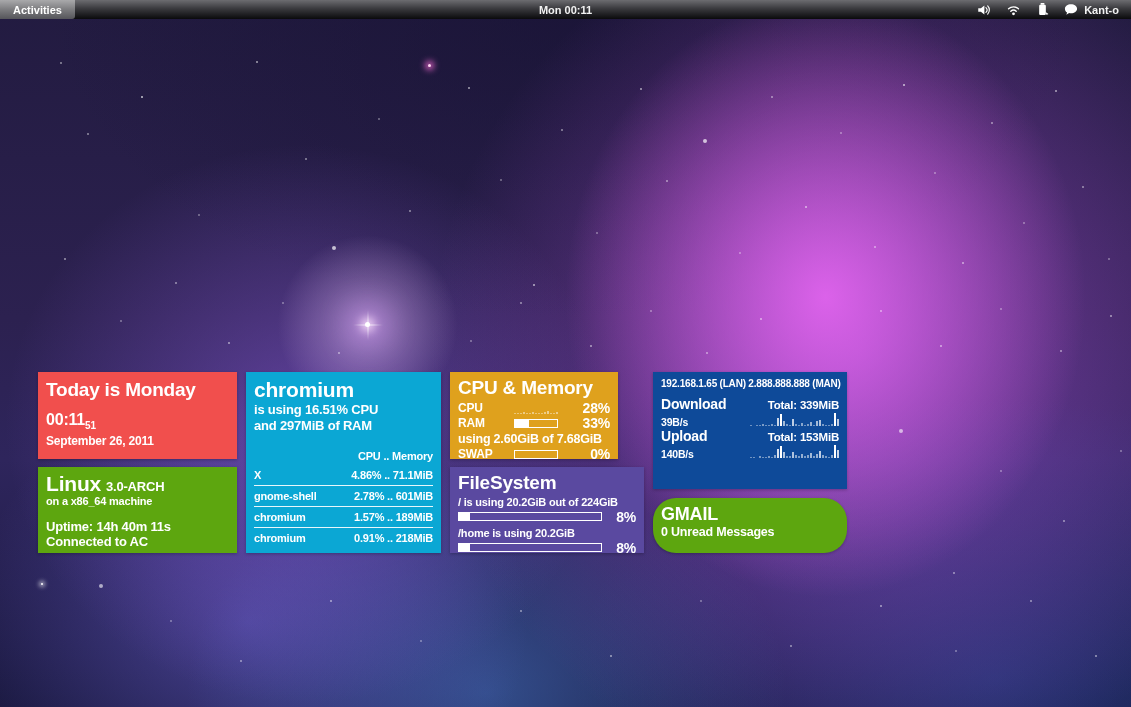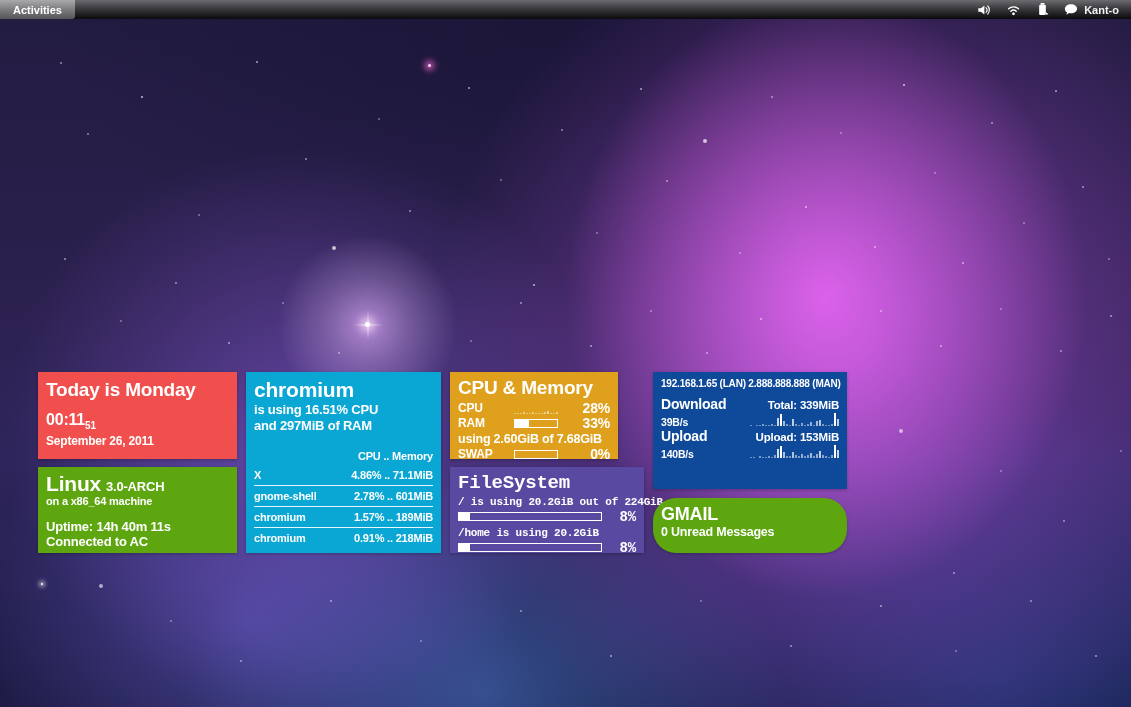--- a/index.html
+++ b/index.html
@@ -85,21 +85,21 @@
   .status svg{display:block;}
   .usermenu{display:flex;align-items:center;gap:6px;cursor:pointer;}
   
   .tile{position:absolute;z-index:10;padding:5px 8px;color:#fff;font-weight:bold;
     box-shadow:0 1px 3px rgba(0,0,0,.25);margin-left:20px;}
   .tile, .tile *{letter-spacing:-0.2px;}
   .t-today{left:18px;top:372px;width:199px;height:87px;}
   .t-system{left:18px;top:467px;width:199px;height:86px;}
   .t-proc{left:226px;top:372px;width:195px;height:181px;display:flex;flex-direction:column;}
   .t-cpu{left:430px;top:372px;width:168px;height:87px;}
-  .t-fs{left:430px;top:467px;width:194px;height:86px;font-family:Liberation Mono, monospace;}
+  .t-fs{left:430px;top:467px;width:194px;height:86px;}
   .t-net{left:633px;top:372px;width:194px;height:117px;}
   .t-gmail{left:633px;top:498px;width:194px;height:55px;}
   .big-title{font-size:19px;line-height:1.2;}
   .t-today .big-title{margin:2px 0 8px;}
   .time-row{font-size:16px;line-height:1.2;}
   .time-row .secs{font-size:10px;}
   .date-row{font-size:12px;margin-top:2px;}
   .sys-title{font-size:21px;line-height:1.1;display:flex;align-items:baseline;gap:5px;}
   .sys-title .ver{font-size:13px;}
   .sys-machine{font-size:11px;margin-top:0px;}
@@ -144,20 +144,21 @@
 
   <div class="wallpaper">
     <div class="stars"></div>
     <div class="glow-star star-a"></div>
     <div class="glow-star star-b"></div>
     <div class="glow-star star-c"></div>
   </div>
 
   <div class="topbar">
     <button class="activities">Activities</button>
+    <div class="clock">Mon 00:11</div>
     <div class="status">
       <span>
         <svg width="15" height="14" viewBox="0 0 16 16">
           <path d="M2 6h3l4-3.2v10.4L5 10H2z" fill="#fff"></path>
           <path d="M10.8 5.2a4 4 0 0 1 0 5.6M12.8 3.4a6.6 6.6 0 0 1 0 9.2" stroke="#fff" stroke-width="1.3" fill="none" stroke-linecap="round"></path>
         </svg>
       </span>
       <span>
         <svg width="15" height="13" viewBox="0 0 16 14">
           <circle cx="8" cy="11.6" r="1.5" fill="#fff"></circle>
@@ -335,21 +336,21 @@
           <i style="height: 2px; opacity: 0.46;"></i>
           <i style="height: 1px; opacity: 0.405;"></i>
           <i style="height: 1px; opacity: 0.405;"></i>
           <i style="height: 2px; opacity: 0.46;"></i>
           <i style="height: 13px; opacity: 1;"></i>
           <i style="height: 7px; opacity: 0.735;"></i>
         </span>
     </div>
     <div class="net-row">
       <span class="net-name">Upload</span>
-      <span class="net-total">Upload: 153MiB</span>
+      <span class="net-total">Total: 153MiB</span>
     </div>
     <div class="net-row">
       <span class="net-rate">140B/s</span>
       <span class="graph net-graph">
           <i style="height: 1px; opacity: 0.405;"></i>
           <i style="height: 1px; opacity: 0.405;"></i>
           <i style="height: 0px; opacity: 0.35;"></i>
           <i style="height: 2px; opacity: 0.46;"></i>
           <i style="height: 1px; opacity: 0.405;"></i>
           <i style="height: 1px; opacity: 0.405;"></i>

